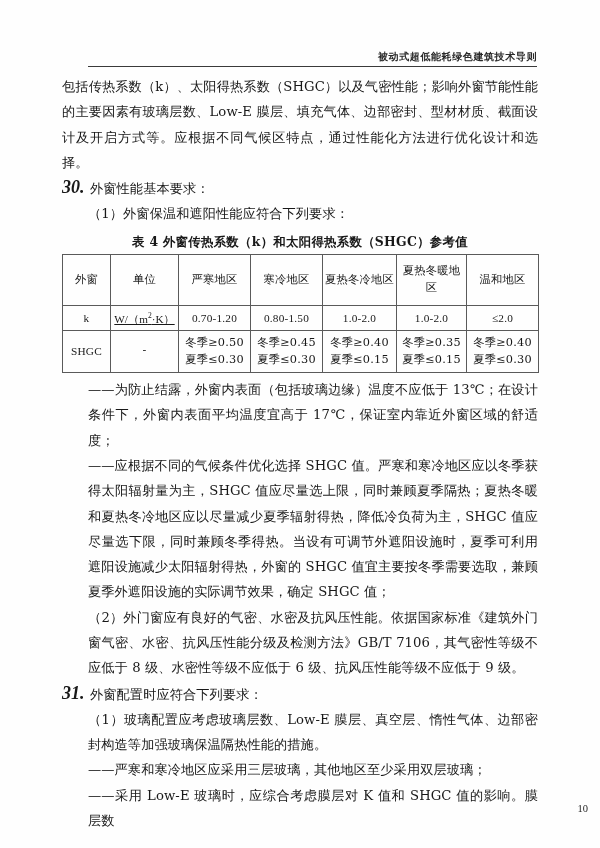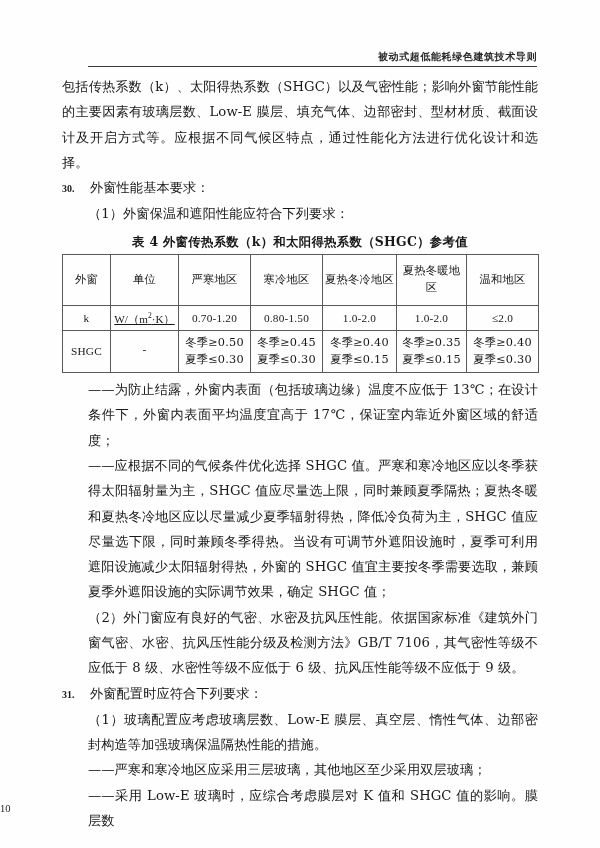--- a/index.html
+++ b/index.html
@@ -60,21 +60,22 @@
   p.flow { text-indent: 0; }
   p.num {
     text-indent: -0px;
     padding-left: 28px;
   }
   p.num .numlabel {
     display: inline-block;
     width: 28px;
     margin-left: -28px;
     font-weight: bold;
-    font-size: 10px;
+    font-size: 18px;
+    font-style: italic;
   }
   p.dash {
     padding-left: 26px;
     text-indent: 0;
   }
   .latb {
     font-family: "Liberation Serif", "DejaVu Serif", serif;
     font-weight: bold;
     letter-spacing: 0;
   }
@@ -122,21 +123,21 @@
     text-decoration: underline;
   }
   .unit sup { font-size: 7.6px; vertical-align: super; }
 
   
   .pagenum {
     position: absolute;
     bottom: 34px;
     left: 0;
     width: 588px;
-    text-align: left;
+    text-align: right;
     font-family: "Liberation Serif", "DejaVu Serif", serif;
     font-size: 10.5px;
     color: #252525;
   }
 </style>
 </head>
 <body>
 
 <div class="page">
 

